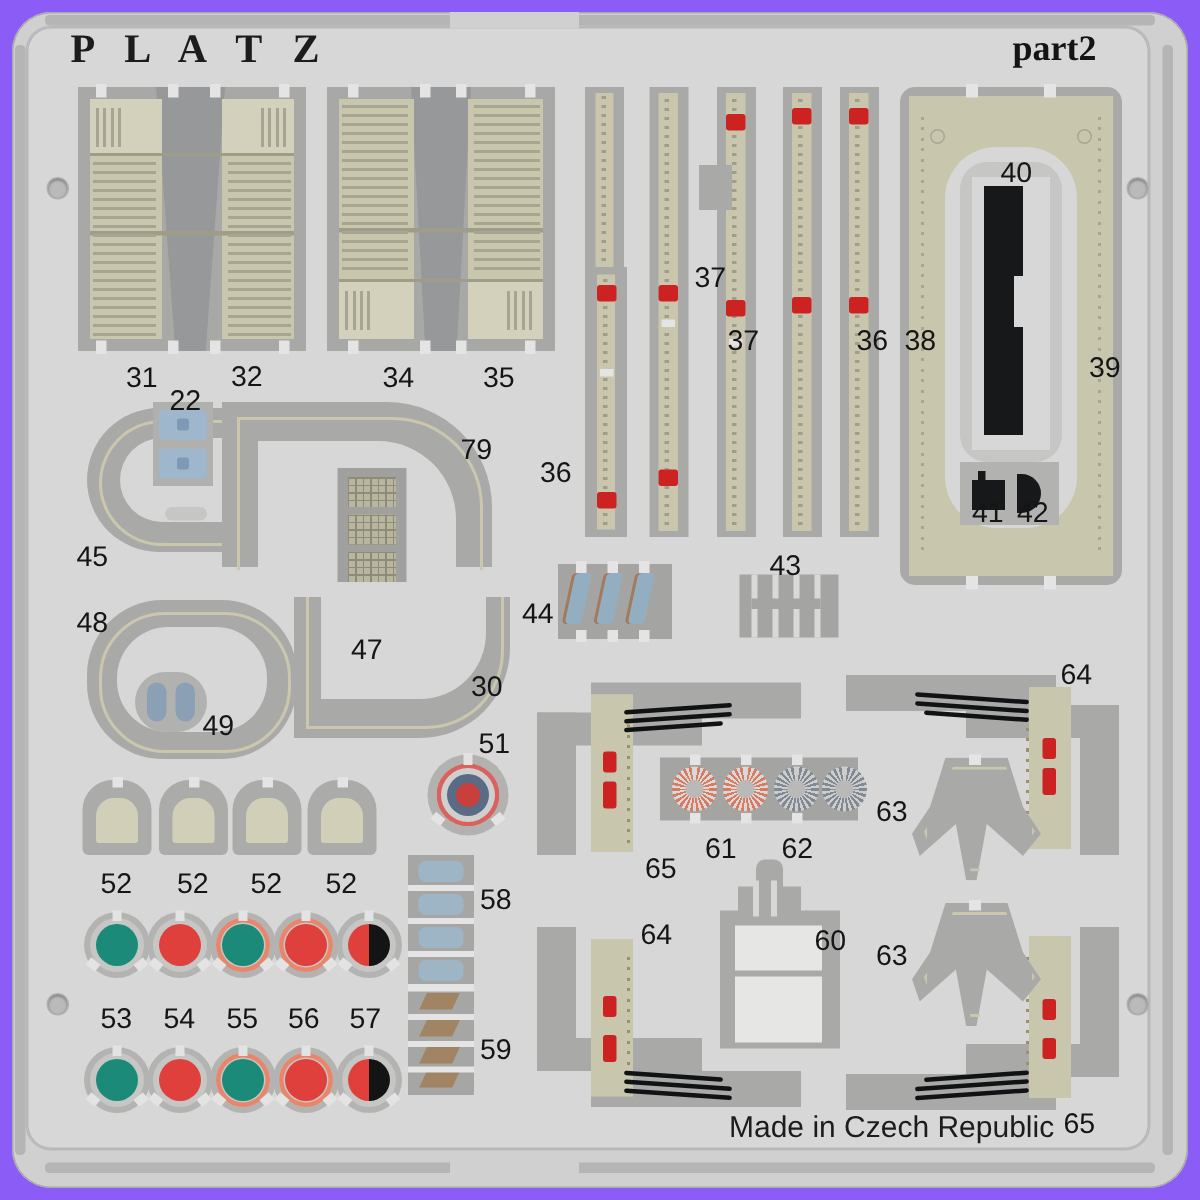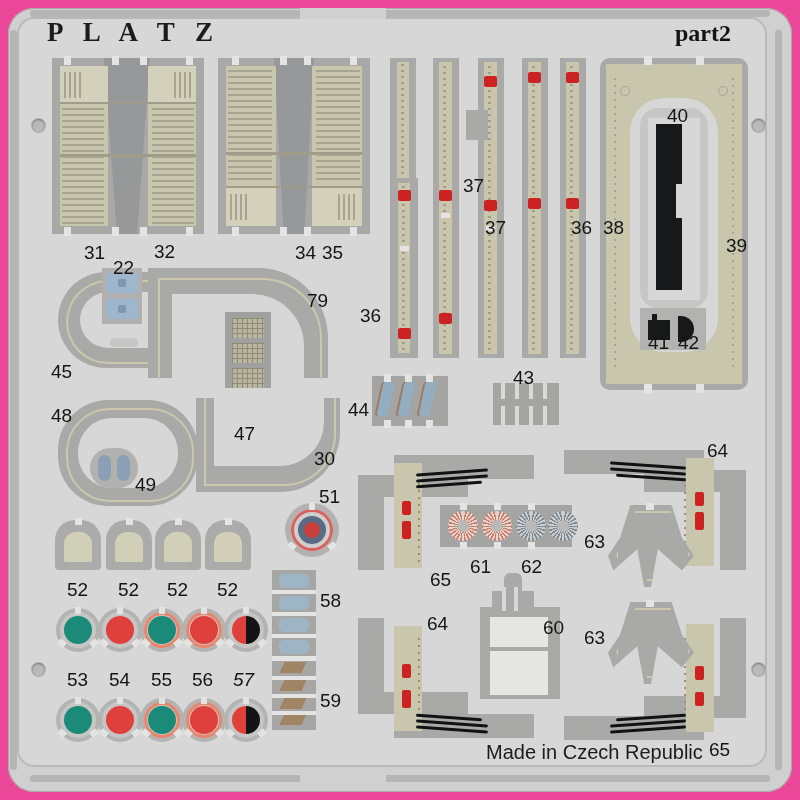--- a/index.html
+++ b/index.html
@@ -1,19 +1,19 @@
 <!DOCTYPE html>
 <html><head>
 <meta charset="utf-8">
 <style>
   html,body{margin:0;padding:0;background:#c9c9c9;}
   body{font-family:"Liberation Sans", sans-serif;}
 
   #stage{position:relative;width:800px;height:800px;overflow:hidden;
-    background:#ec4899;}
+    background:#8b5cf6;}
 
   
   #fret{position:absolute;left:8px;top:8px;width:784px;height:784px;
     background:#cfd0cf;border-radius:26px;
     box-shadow:inset 0 0 0 1px #a9aaa9;}
   #fret-inner{position:absolute;left:18px;top:18px;width:748px;height:748px;
     background:#d6d7d6;border-radius:16px;
     box-shadow:inset 0 0 0 1px #b6b7b6, 0 0 0 1px #b8b9b8;}
   
   .rail{position:absolute;background:#b4b5b4;}
@@ -561,21 +561,21 @@
     <div class="pc" style="left:8px;top:6px;width:70px;height:66px;
       border:2px solid #cac7ac;
       clip-path:polygon(26% 0,74% 0,86% 40%,100% 62%,86% 80%,58% 54%,50% 100%,42% 100%,34% 54%,6% 80%,0 62%,14% 40%);"></div>
     <div class="tabgap" style="left:38px;top:-2px;width:8px;height:7px;"></div>
   </div>
 
   <div id="callouts">
       <div class="num" style="left: 84px; top: 243px;">31</div>
       <div class="num" style="left: 113px; top: 258px;">22</div>
       <div class="num" style="left: 154px; top: 242px;">32</div>
-      <div class="num" style="left: 255px; top: 243px; margin-left: 40px;">34</div>
+      <div class="num" style="left: 255px; top: 243px;">34</div>
       <div class="num" style="left: 322px; top: 243px;">35</div>
       <div class="num" style="left: 463px; top: 176px;">37</div>
       <div class="num" style="left: 485px; top: 218px;">37</div>
       <div class="num" style="left: 571px; top: 218px;">36</div>
       <div class="num" style="left: 603px; top: 218px;">38</div>
       <div class="num" style="left: 360px; top: 306px;">36</div>
       <div class="num" style="left: 667px; top: 106px;">40</div>
       <div class="num" style="left: 726px; top: 236px;">39</div>
       <div class="num" style="left: 648px; top: 333px;">41</div>
       <div class="num" style="left: 678px; top: 333px;">42</div>
@@ -591,21 +591,21 @@
       <div class="num" style="left: 67px; top: 580px;">52</div>
       <div class="num" style="left: 118px; top: 580px;">52</div>
       <div class="num" style="left: 167px; top: 580px;">52</div>
       <div class="num" style="left: 217px; top: 580px;">52</div>
       <div class="num" style="left: 320px; top: 591px;">58</div>
       <div class="num" style="left: 320px; top: 691px;">59</div>
       <div class="num" style="left: 67px; top: 670px;">53</div>
       <div class="num" style="left: 109px; top: 670px;">54</div>
       <div class="num" style="left: 151px; top: 670px;">55</div>
       <div class="num" style="left: 192px; top: 670px;">56</div>
-      <div class="num" style="left: 233px; top: 670px; font-style: italic;">57</div>
+      <div class="num" style="left: 233px; top: 670px;">57</div>
       <div class="num" style="left: 707px; top: 441px;">64</div>
       <div class="num" style="left: 430px; top: 570px;">65</div>
       <div class="num" style="left: 470px; top: 557px;">61</div>
       <div class="num" style="left: 521px; top: 557px;">62</div>
       <div class="num" style="left: 584px; top: 532px;">63</div>
       <div class="num" style="left: 427px; top: 614px;">64</div>
       <div class="num" style="left: 543px; top: 618px;">60</div>
       <div class="num" style="left: 584px; top: 628px;">63</div>
       <div class="num" style="left: 709px; top: 740px;">65</div>
     </div>

